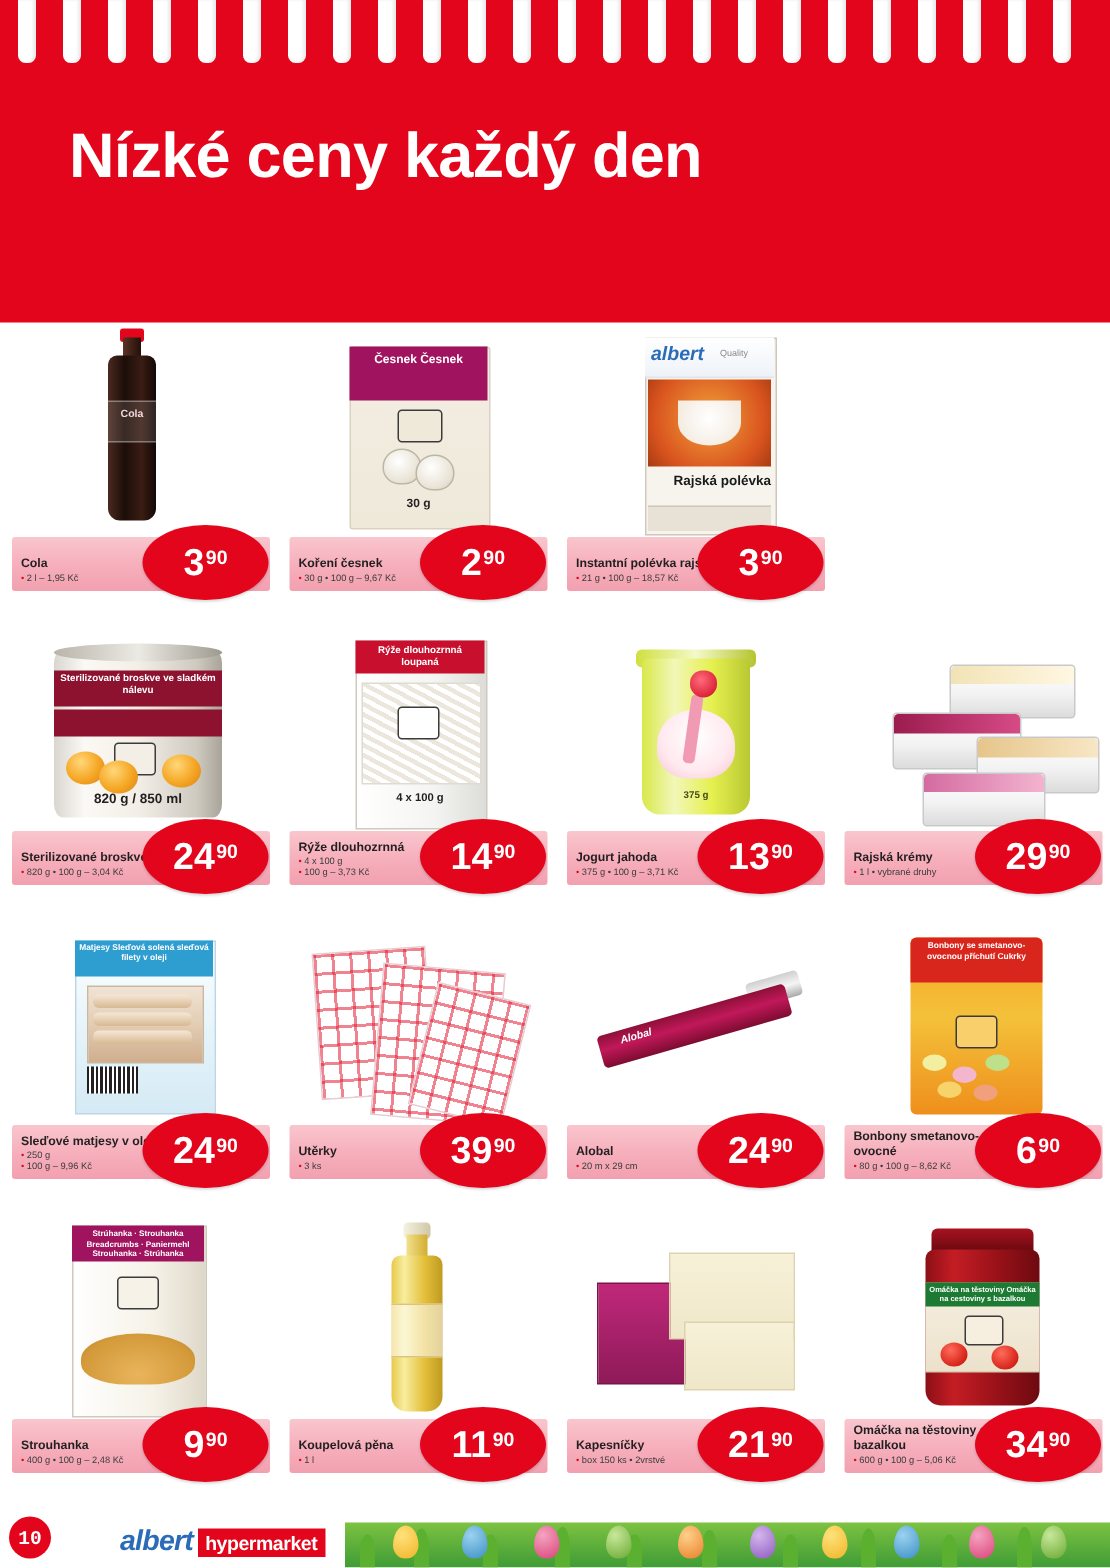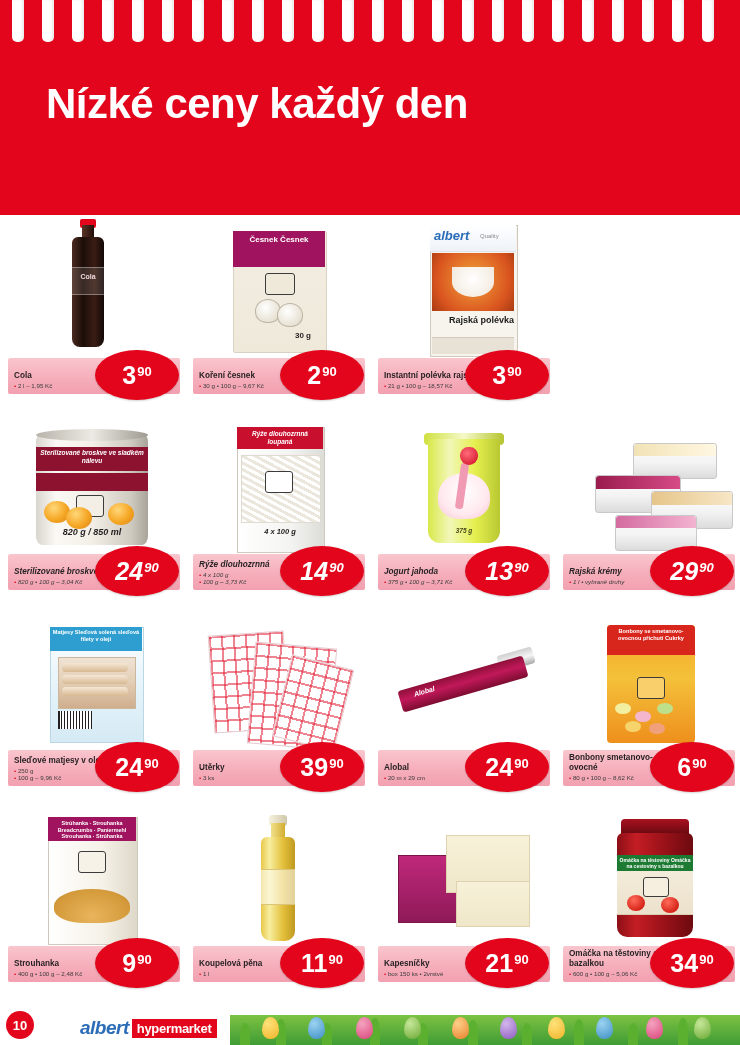--- a/index.html
+++ b/index.html
@@ -70,21 +70,21 @@
     width: 740px;
     height: 790px;
   }
   .row {
     position: absolute;
     left: 0;
     width: 740px;
     height: 197px;
   }
   .row-0 { top: 0; }
-  .row-1 { top: 196px; font-style: italic; }
+  .row-1 { top: 196px; }
   .row-2 { top: 392px; }
   .row-3 { top: 588px; }
 
   .cell {
     position: absolute;
     top: 0;
     width: 185px;
     height: 197px;
   }
   .cell-0 { left: 0px; }
@@ -222,20 +222,21 @@
     width: 28px;
     height: 28px;
     background: #e3051b;
     border-radius: 50%;
     color: #ffffff;
     font-size: 13px;
     font-weight: bold;
     display: flex;
     align-items: center;
     justify-content: center;
+    font-family: Liberation Mono, monospace;
   }
   .albert-logo {
     position: absolute;
     left: 80px;
     bottom: 6px;
     height: 22px;
     display: flex;
     align-items: center;
   }
   .albert-word {
@@ -304,21 +305,21 @@
     background: #efe9da;
   }
   .garlic-bulb {
     width: 24px; height: 22px;
     background: radial-gradient(circle at 40% 35%, #ffffff 0%, #e8e2d4 70%, #c9c1b0 100%);
     border-radius: 50% 50% 45% 45%;
     border: 1px solid #bdb6a5;
   }
   .garlic-30g {
     left: 48px; top: 112px; width: 92px;
-    text-align: center; font-size: 8px; font-weight: bold; color: #231f20; padding-left: 24px;
+    text-align: center; font-size: 8px; font-weight: bold; color: #231f20;
   }
 
   
   .soup-box {
     left: 60px; top: 6px; width: 86px; height: 130px;
     background: #f7f4ee;
     border: 1px solid #cfc9bd;
   }
   .soup-head {
     left: 60px; top: 6px; width: 86px; height: 26px;

